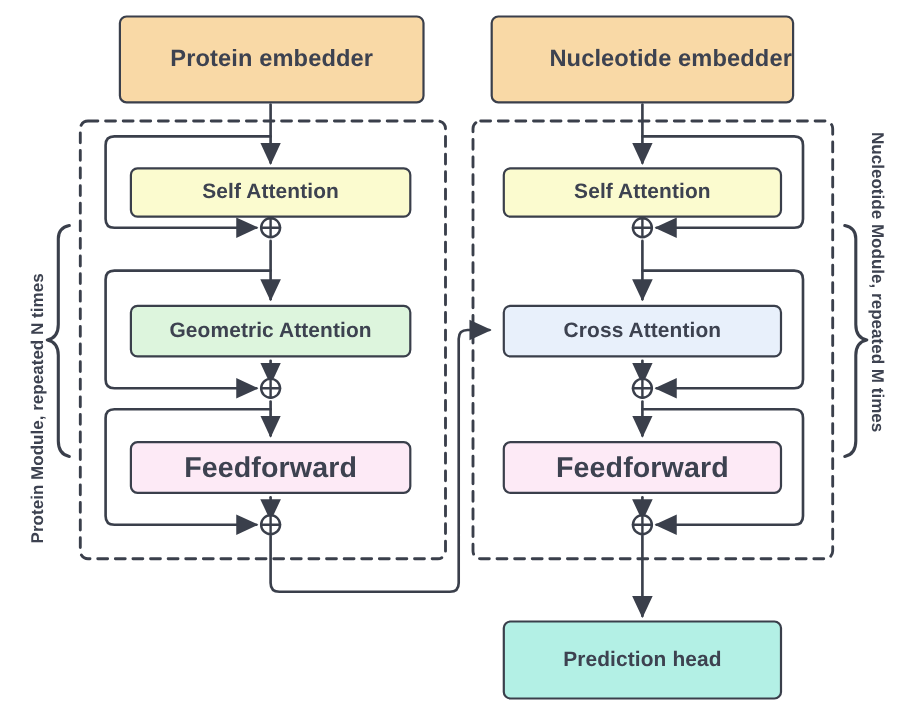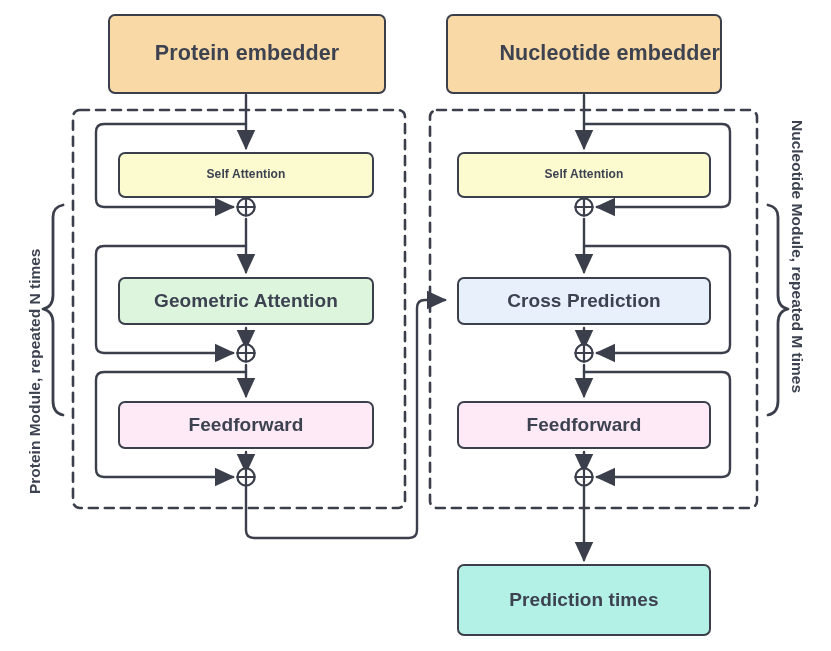--- a/index.html
+++ b/index.html
@@ -6,24 +6,24 @@
   body{width:831px;height:651px;overflow:hidden;
        font-family:"Liberation Sans","DejaVu Sans",sans-serif;}
   #stage{position:relative;width:831px;height:651px;}
   svg.layer{position:absolute;top:0;left:0;width:831px;height:651px;}
   .node{position:absolute;box-sizing:border-box;
         border:2.4px solid #3a3f4b;border-radius:7px;
         display:flex;align-items:center;justify-content:center;
         color:#3d4250;font-weight:bold;letter-spacing:.1px;
         text-align:center;line-height:1.1;}
   .n-embed{background:#f9d9a6;font-size:21.5px;}
-  .n-self{background:#fbfbcf;font-size:12px;}
+  .n-self{background:#fbfbcf;font-size:19px;}
   .n-geom{background:#ddf5dd;font-size:19px;align-items:center;}
   .n-cross{background:#e8f0fb;font-size:19px;}
-  .n-ff{background:#fdeaf6;font-size:19px;}
+  .n-ff{background:#fdeaf6;font-size:26px;}
   .n-pred{background:#b3f0e5;font-size:19px;}
   .sidelabel{position:absolute;color:#3d4250;font-weight:bold;font-size:15.5px;
              white-space:nowrap;}
   .sidelabel.left{transform:rotate(-90deg);transform-origin:left top;}
   .sidelabel.right{transform:rotate(90deg);transform-origin:left top;}
 </style>
 </head>
 <body>
 
 <div id="stage">
@@ -110,29 +110,29 @@
 
   <div class="node n-ff" style="left:118px;top:401px;width:256px;height:48px;">
     <span>Feedforward</span>
   </div>
 
   <div class="node n-self" style="left:457px;top:152px;width:254px;height:46px;">
     <span>Self Attention</span>
   </div>
 
   <div class="node n-cross" style="left:457px;top:277px;width:254px;height:48px;">
-    <span>Cross Prediction</span>
+    <span>Cross Attention</span>
   </div>
 
   <div class="node n-ff" style="left:457px;top:401px;width:254px;height:48px;">
     <span>Feedforward</span>
   </div>
 
   <div class="node n-pred" style="left:457px;top:564px;width:254px;height:72px;">
-    <span>Prediction times</span>
+    <span>Prediction head</span>
   </div>
 
   <div class="sidelabel left" style="left:26px;top:494px;">
     <span>Protein Module, repeated N times</span>
   </div>
 
   <div class="sidelabel right" style="left:806px;top:120px;">
     <span>Nucleotide Module, repeated M times</span>
   </div>
 

